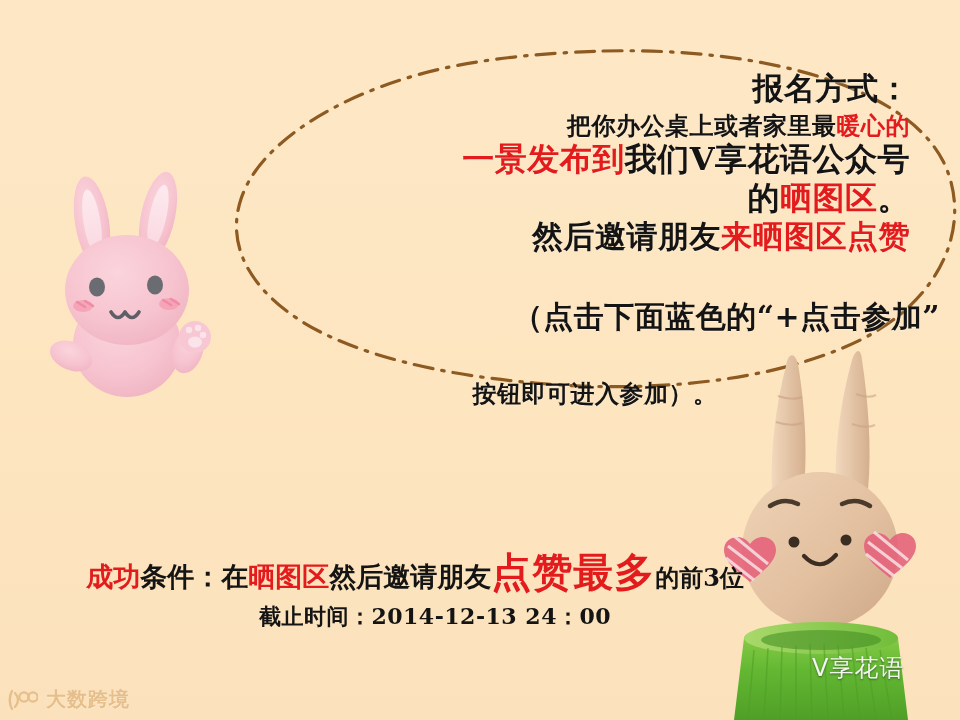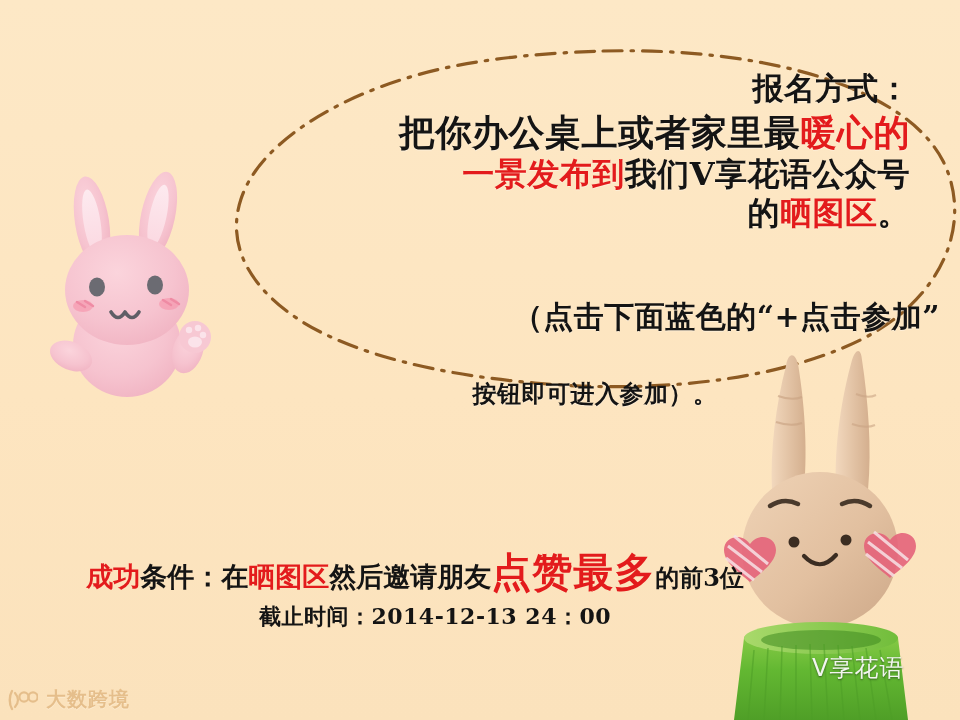--- a/index.html
+++ b/index.html
@@ -40,21 +40,21 @@
   }
   .ln{
     font-family:"DejaVu Serif","Liberation Serif",serif;
     font-weight:700;
     color:#141414;
     letter-spacing:.5px;
     white-space:nowrap;
     text-shadow:0 1px 0 rgba(255,255,255,.35);
   }
   .l1{font-size:31px;margin-bottom:3px;}
-  .l2{font-size:36px;}
+  .l2{font-size:24px;}
   .l3{font-size:32px;}
   .l4{font-size:32px;}
   .l5{font-size:31px;}
   .red{color:#e31b1c;}
 
   .bubble-text2{
     position:absolute;left:250px;top:298px;
     width:690px;
     text-align:center;
     line-height:1.24;
@@ -138,20 +138,21 @@
          C 40 240, 22 196, 36 154
          C 52 104, 120 56, 212 30
          C 268 14, 336 8, 398 6 Z"></path>
   </svg>
 
   <div class="bubble-text">
     <div class="ln l1">报名方式：</div>
     <div class="ln l2"><span>把你办公桌上或者家里最</span><span class="red">暖心的</span></div>
     <div class="ln l3"><span class="red">一景发布到</span><span>我们V享花语公众号</span></div>
     <div class="ln l4"><span>的</span><span class="red">晒图区</span><span>。</span></div>
+    <div class="ln l5"><span>然后邀请朋友</span><span class="red">来晒图区点赞</span></div>
   </div>
 
   <div class="bubble-text2">
     <div class="ln p1">（点击下面蓝色的“+点击参加”</div>
     <div class="ln p2">按钮即可进入参加）。</div>
   </div>
 
   <svg class="bunny-left" viewBox="0 0 190 235" aria-hidden="true">
     <defs>
       <radialGradient id="furG" cx="42%" cy="34%" r="74%">

